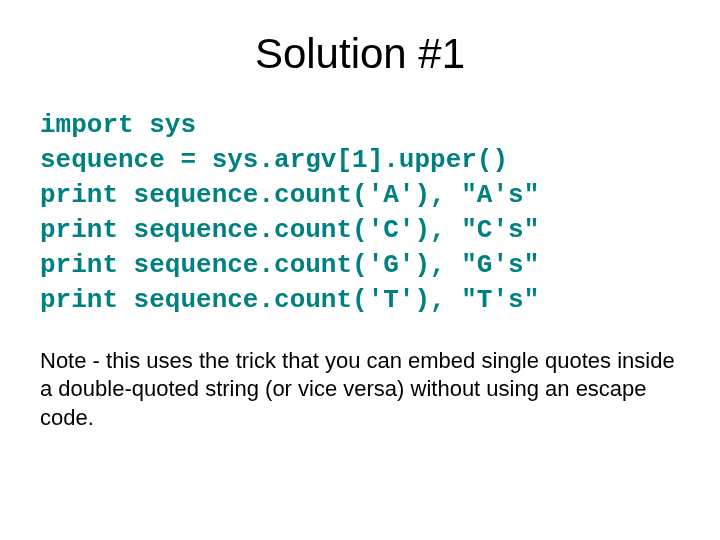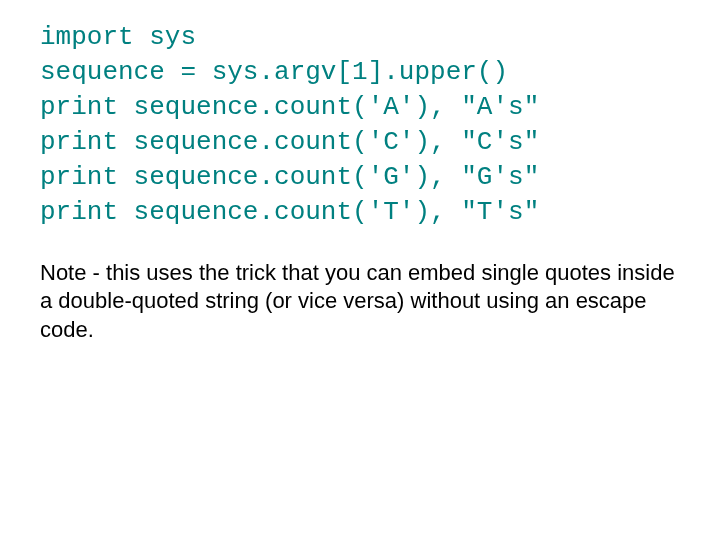--- a/index.html
+++ b/index.html
@@ -22,38 +22,39 @@
     text-align: center;
     font-size: 42px;
     font-weight: normal;
     margin: 10px 0 30px 0;
     font-family: "Comic Sans MS", "Comic Sans", cursive, sans-serif;
     color: #000000;
   }
   .code {
     font-family: "Courier New", Courier, monospace;
     font-size: 26px;
-    font-weight: normal;
+    font-weight: bold;
     color: #008080;
     line-height: 1.35;
     white-space: pre;
     margin-bottom: 28px;
   }
   .note {
     font-family: "Comic Sans MS", "Comic Sans", cursive, sans-serif;
     font-size: 22px;
     color: #000000;
     line-height: 1.3;
     max-width: 640px;
   }
 </style>
 </head>
 <body>
 
 <div class="slide">
+  <h1 class="title">Solution #1</h1>
 
   <div class="code"><span>import sys</span>
 <span>sequence = sys.argv[1].upper()</span>
 <span>print sequence.count('A'), "A's"</span>
 <span>print sequence.count('C'), "C's"</span>
 <span>print sequence.count('G'), "G's"</span>
 <span>print sequence.count('T'), "T's"</span></div>
 
   <div class="note">Note - this uses the trick that you can embed single quotes inside a double-quoted string (or vice versa) without using an escape code.</div>
 </div>

